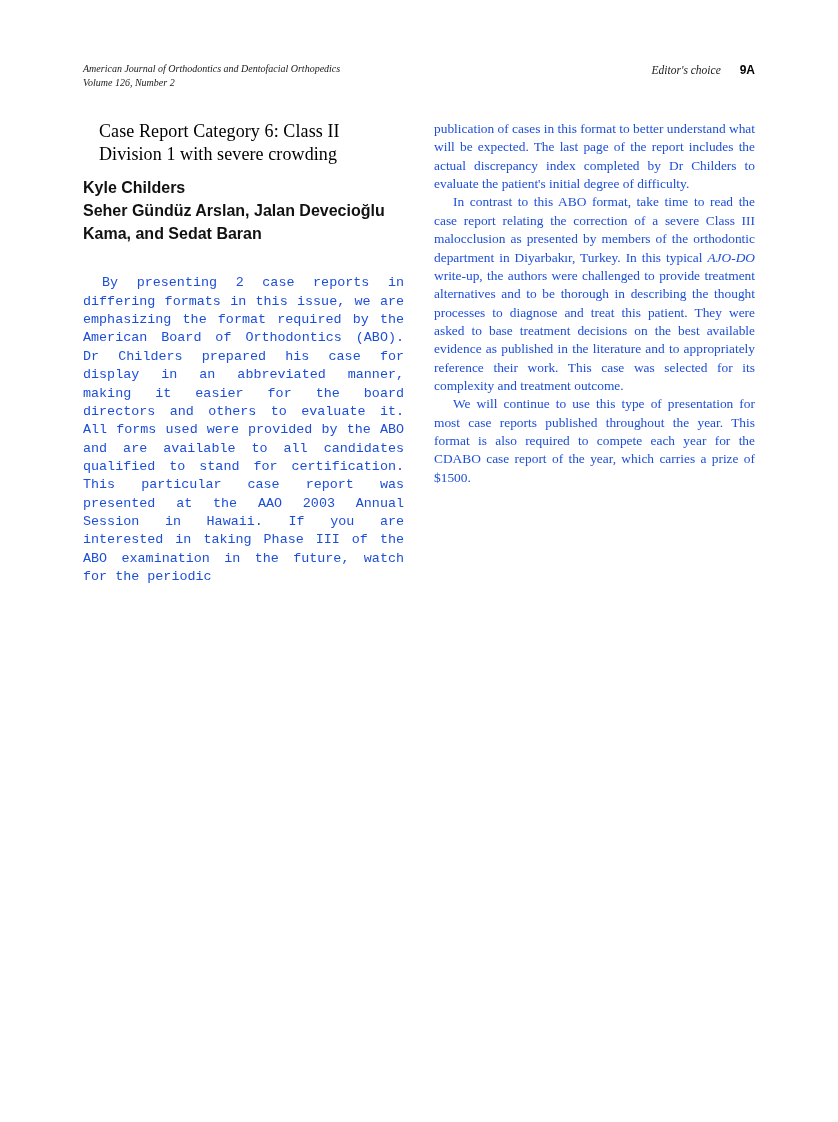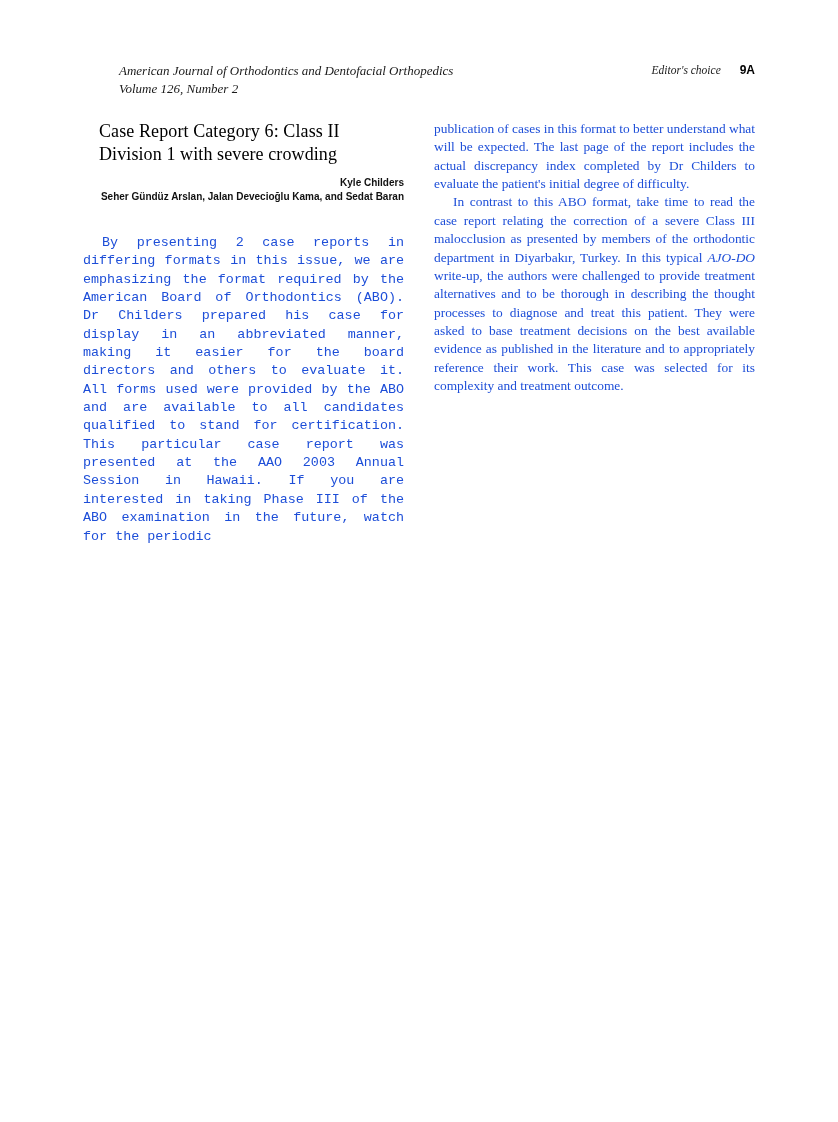--- a/index.html
+++ b/index.html
@@ -20,24 +20,23 @@
     position: absolute;
     top: 62px;
     left: 83px;
     width: 672px;
     display: flex;
     justify-content: space-between;
     align-items: flex-start;
   }
   .journal-info {
     font-style: italic;
-    font-size: 13px;
+    font-size: 10px;
     line-height: 1.4;
     color: #1a1a1a;
-    margin-left: 36px;
   }
   .header-right {
     font-size: 11.5px;
     white-space: nowrap;
     padding-top: 1px;
   }
   .editors-choice {
     font-style: italic;
     color: #1a1a1a;
   }
@@ -66,25 +65,24 @@
     margin: 0 0 9px 16px;
     color: #000000;
     letter-spacing: 0.1px;
   }
   .article-title.second {
     margin-top: 34px;
   }
   .authors {
     font-family: "Liberation Sans", sans-serif;
     font-weight: bold;
-    font-size: 10px;
+    font-size: 16px;
     line-height: 1.45;
     margin: 0 0 0 0;
     color: #111111;
-    text-align: right;
   }
   .body-block {
     margin-top: 29px;
     font-family: Liberation Mono, monospace;
   }
   .body-text {
     font-size: 13.4px;
     line-height: 1.37;
     text-align: justify;
     margin: 0;
@@ -122,17 +120,18 @@
       <p class="authors">Seher Gündüz Arslan, Jalan Devecioğlu Kama, and Sedat Baran</p>
 
       <div class="body-block">
         <p class="body-text indent">By presenting 2 case reports in differing formats in this issue, we are emphasizing the format required by the American Board of Orthodontics (ABO). Dr Childers prepared his case for display in an abbreviated manner, making it easier for the board directors and others to evaluate it. All forms used were provided by the ABO and are available to all candidates qualified to stand for certification. This particular case report was presented at the AAO 2003 Annual Session in Hawaii. If you are interested in taking Phase III of the ABO examination in the future, watch for the periodic</p>
       </div>
     </div>
 
     <div class="col">
       <p class="body-text">publication of cases in this format to better understand what will be expected. The last page of the report includes the actual discrepancy index completed by Dr Childers to evaluate the patient's initial degree of difficulty.</p>
       <p class="body-text indent"><span>In contrast to this ABO format, take time to read the case report relating the correction of a severe Class III malocclusion as presented by members of the orthodontic department in Diyarbakır, Turkey. In this typical </span><span class="italic">AJO-DO</span><span> write-up, the authors were challenged to provide treatment alternatives and to be thorough in describing the thought processes to diagnose and treat this patient. They were asked to base treatment decisions on the best available evidence as published in the literature and to appropriately reference their work. This case was selected for its complexity and treatment outcome.</span></p>
+      <p class="body-text indent">We will continue to use this type of presentation for most case reports published throughout the year. This format is also required to compete each year for the CDABO case report of the year, which carries a prize of $1500.</p>
     </div>
 
   </div>
 
 </div>
 
 </body></html>

